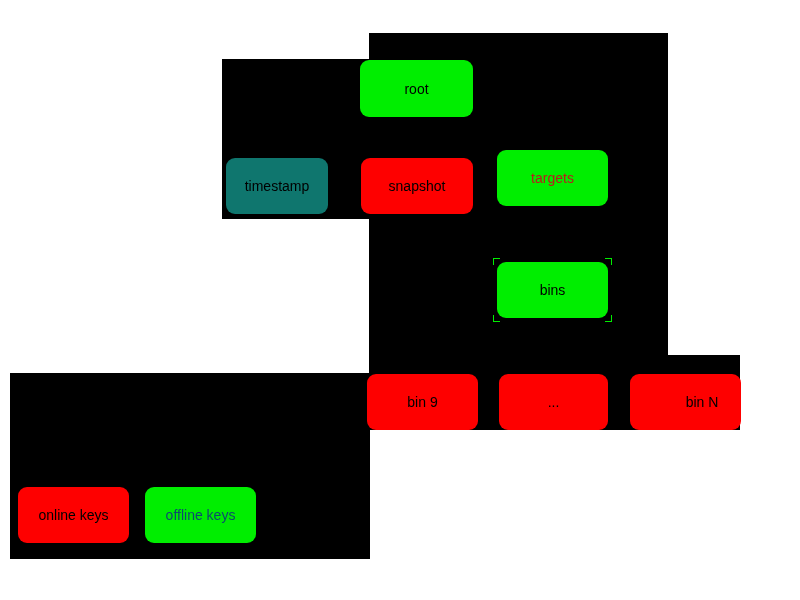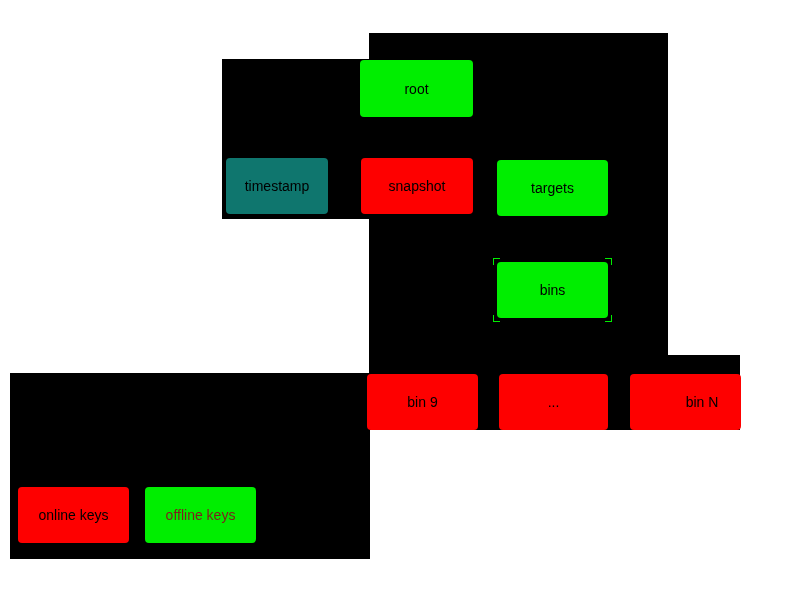--- a/index.html
+++ b/index.html
@@ -17,21 +17,21 @@
     height: 600px;
     background: #ffffff;
     overflow: hidden;
   }
   .bg-region {
     position: absolute;
     background: #000000;
   }
   .node {
     position: absolute;
-    border-radius: 4px;
+    border-radius: 9px;
     display: flex;
     align-items: center;
     justify-content: center;
     color: #000000;
     font-size: 14px;
     font-family: "Liberation Sans", sans-serif;
     line-height: 1;
     box-sizing: border-box;
     text-align: center;
     white-space: nowrap;
@@ -63,21 +63,21 @@
     <div class="bg-region" style="left: 10px; top: 373px; width: 360px; height: 186px; background: rgb(0, 0, 0);"></div>
     <div class="node node-green" style="left: 360px; top: 60px; width: 113px; height: 57px; background: rgb(0, 238, 0); color: rgb(0, 0, 0);">
       <span>root</span>
     </div>
     <div class="node node-red" style="left: 226px; top: 158px; width: 102px; height: 56px; background: #0f766e; color: rgb(0, 0, 0);">
       <span>timestamp</span>
     </div>
     <div class="node node-red" style="left: 361px; top: 158px; width: 112px; height: 56px; background: rgb(254, 0, 0); color: rgb(0, 0, 0);">
       <span>snapshot</span>
     </div>
-    <div class="node node-green" style="left: 497px; top: 160px; width: 111px; height: 56px; background: rgb(0, 238, 0); color: #000000;">
+    <div class="node node-green" style="left: 497px; top: 150px; width: 111px; height: 56px; background: rgb(0, 238, 0); color: #b91c1c;">
       <span>targets</span>
     </div>
     <div class="node node-green" style="left: 497px; top: 262px; width: 111px; height: 56px; background: rgb(0, 238, 0); color: rgb(0, 0, 0);">
       <span>bins</span>
       <span class="sel-handle sel-tl" style="border-color: rgb(0, 238, 0);"></span>
       <span class="sel-handle sel-tr" style="border-color: rgb(0, 238, 0);"></span>
       <span class="sel-handle sel-bl" style="border-color: rgb(0, 238, 0);"></span>
       <span class="sel-handle sel-br" style="border-color: rgb(0, 238, 0);"></span>
     </div>
     <div class="node node-red" style="left: 367px; top: 374px; width: 111px; height: 56px; background: rgb(254, 0, 0); color: rgb(0, 0, 0);">
@@ -85,16 +85,16 @@
     </div>
     <div class="node node-red" style="left: 499px; top: 374px; width: 109px; height: 56px; background: rgb(254, 0, 0); color: rgb(0, 0, 0);">
       <span>...</span>
     </div>
     <div class="node node-red" style="left: 630px; top: 374px; width: 111px; height: 56px; background: rgb(254, 0, 0); color: #000000; padding-left: 33px;">
       <span>bin N</span>
     </div>
     <div class="node node-red" style="left: 18px; top: 487px; width: 111px; height: 56px; background: rgb(254, 0, 0); color: rgb(0, 0, 0); align-items: center;">
       <span>online keys</span>
     </div>
-    <div class="node node-green" style="left: 145px; top: 487px; width: 111px; height: 56px; background: rgb(0, 238, 0); color: #7f1d1d;">
+    <div class="node node-green" style="left: 145px; top: 487px; width: 111px; height: 56px; background: rgb(0, 238, 0); color: #0c4a6e;">
       <span>offline keys</span>
     </div>
   </div>
 
 </body></html>

